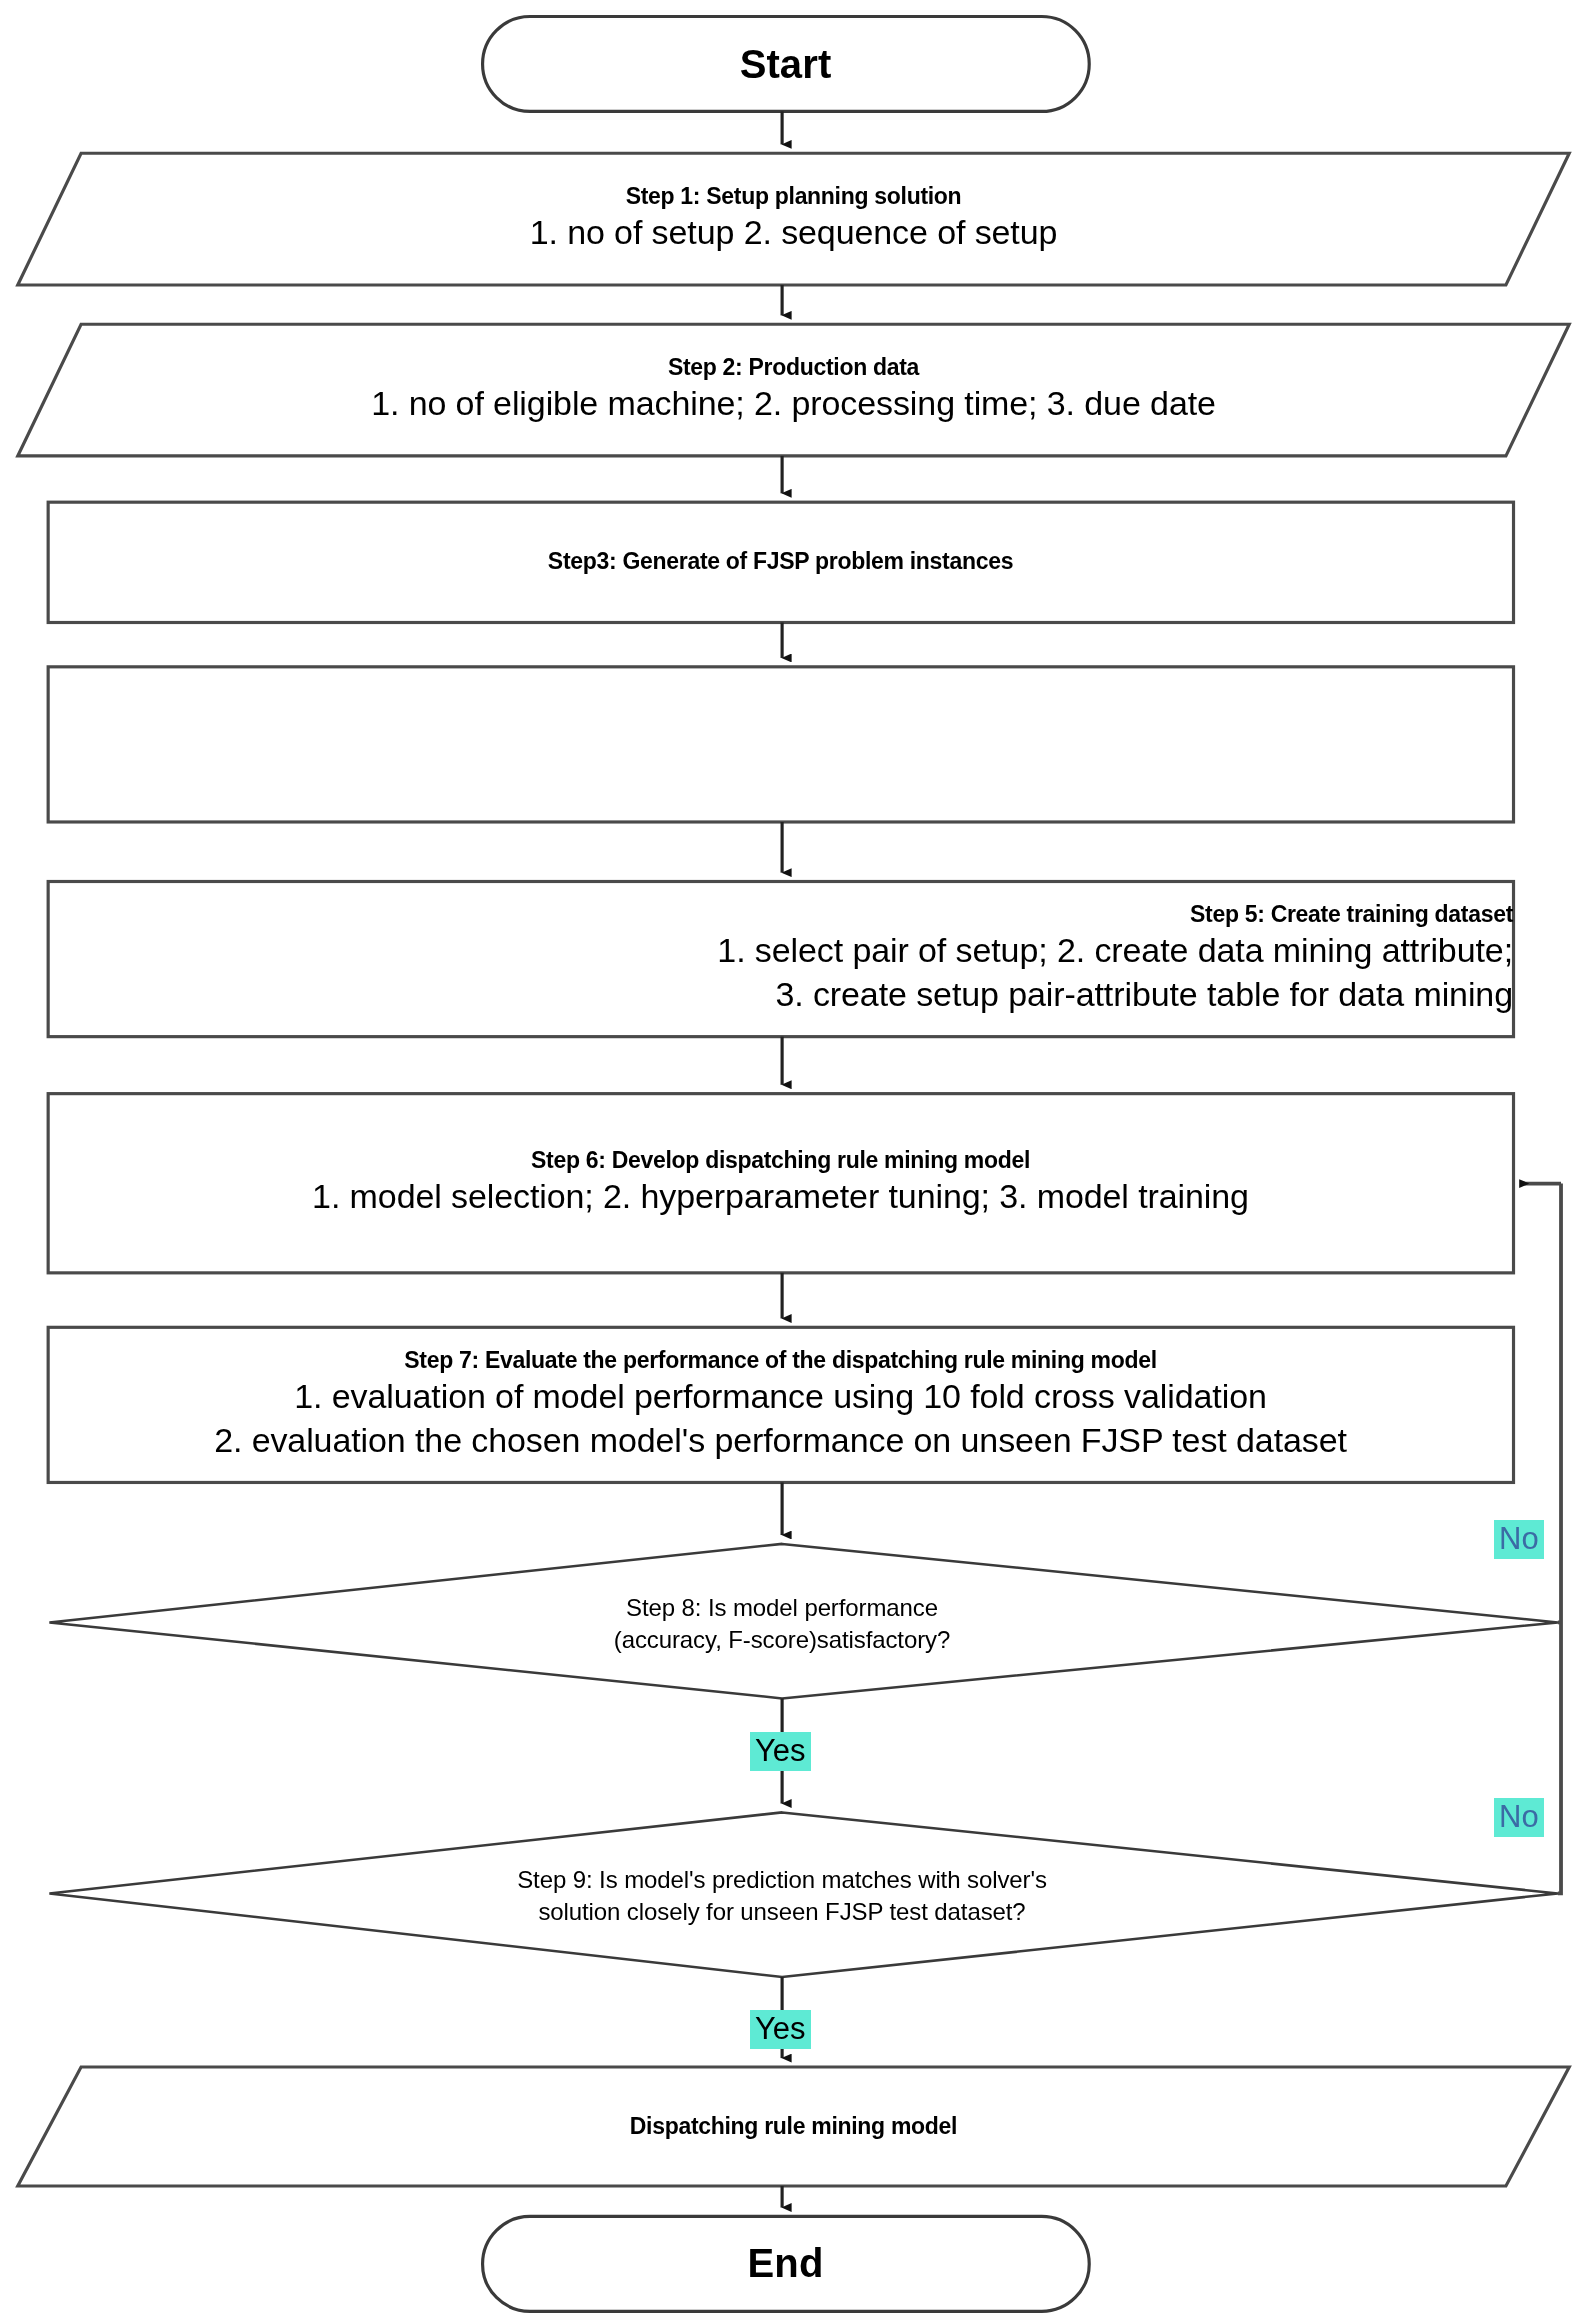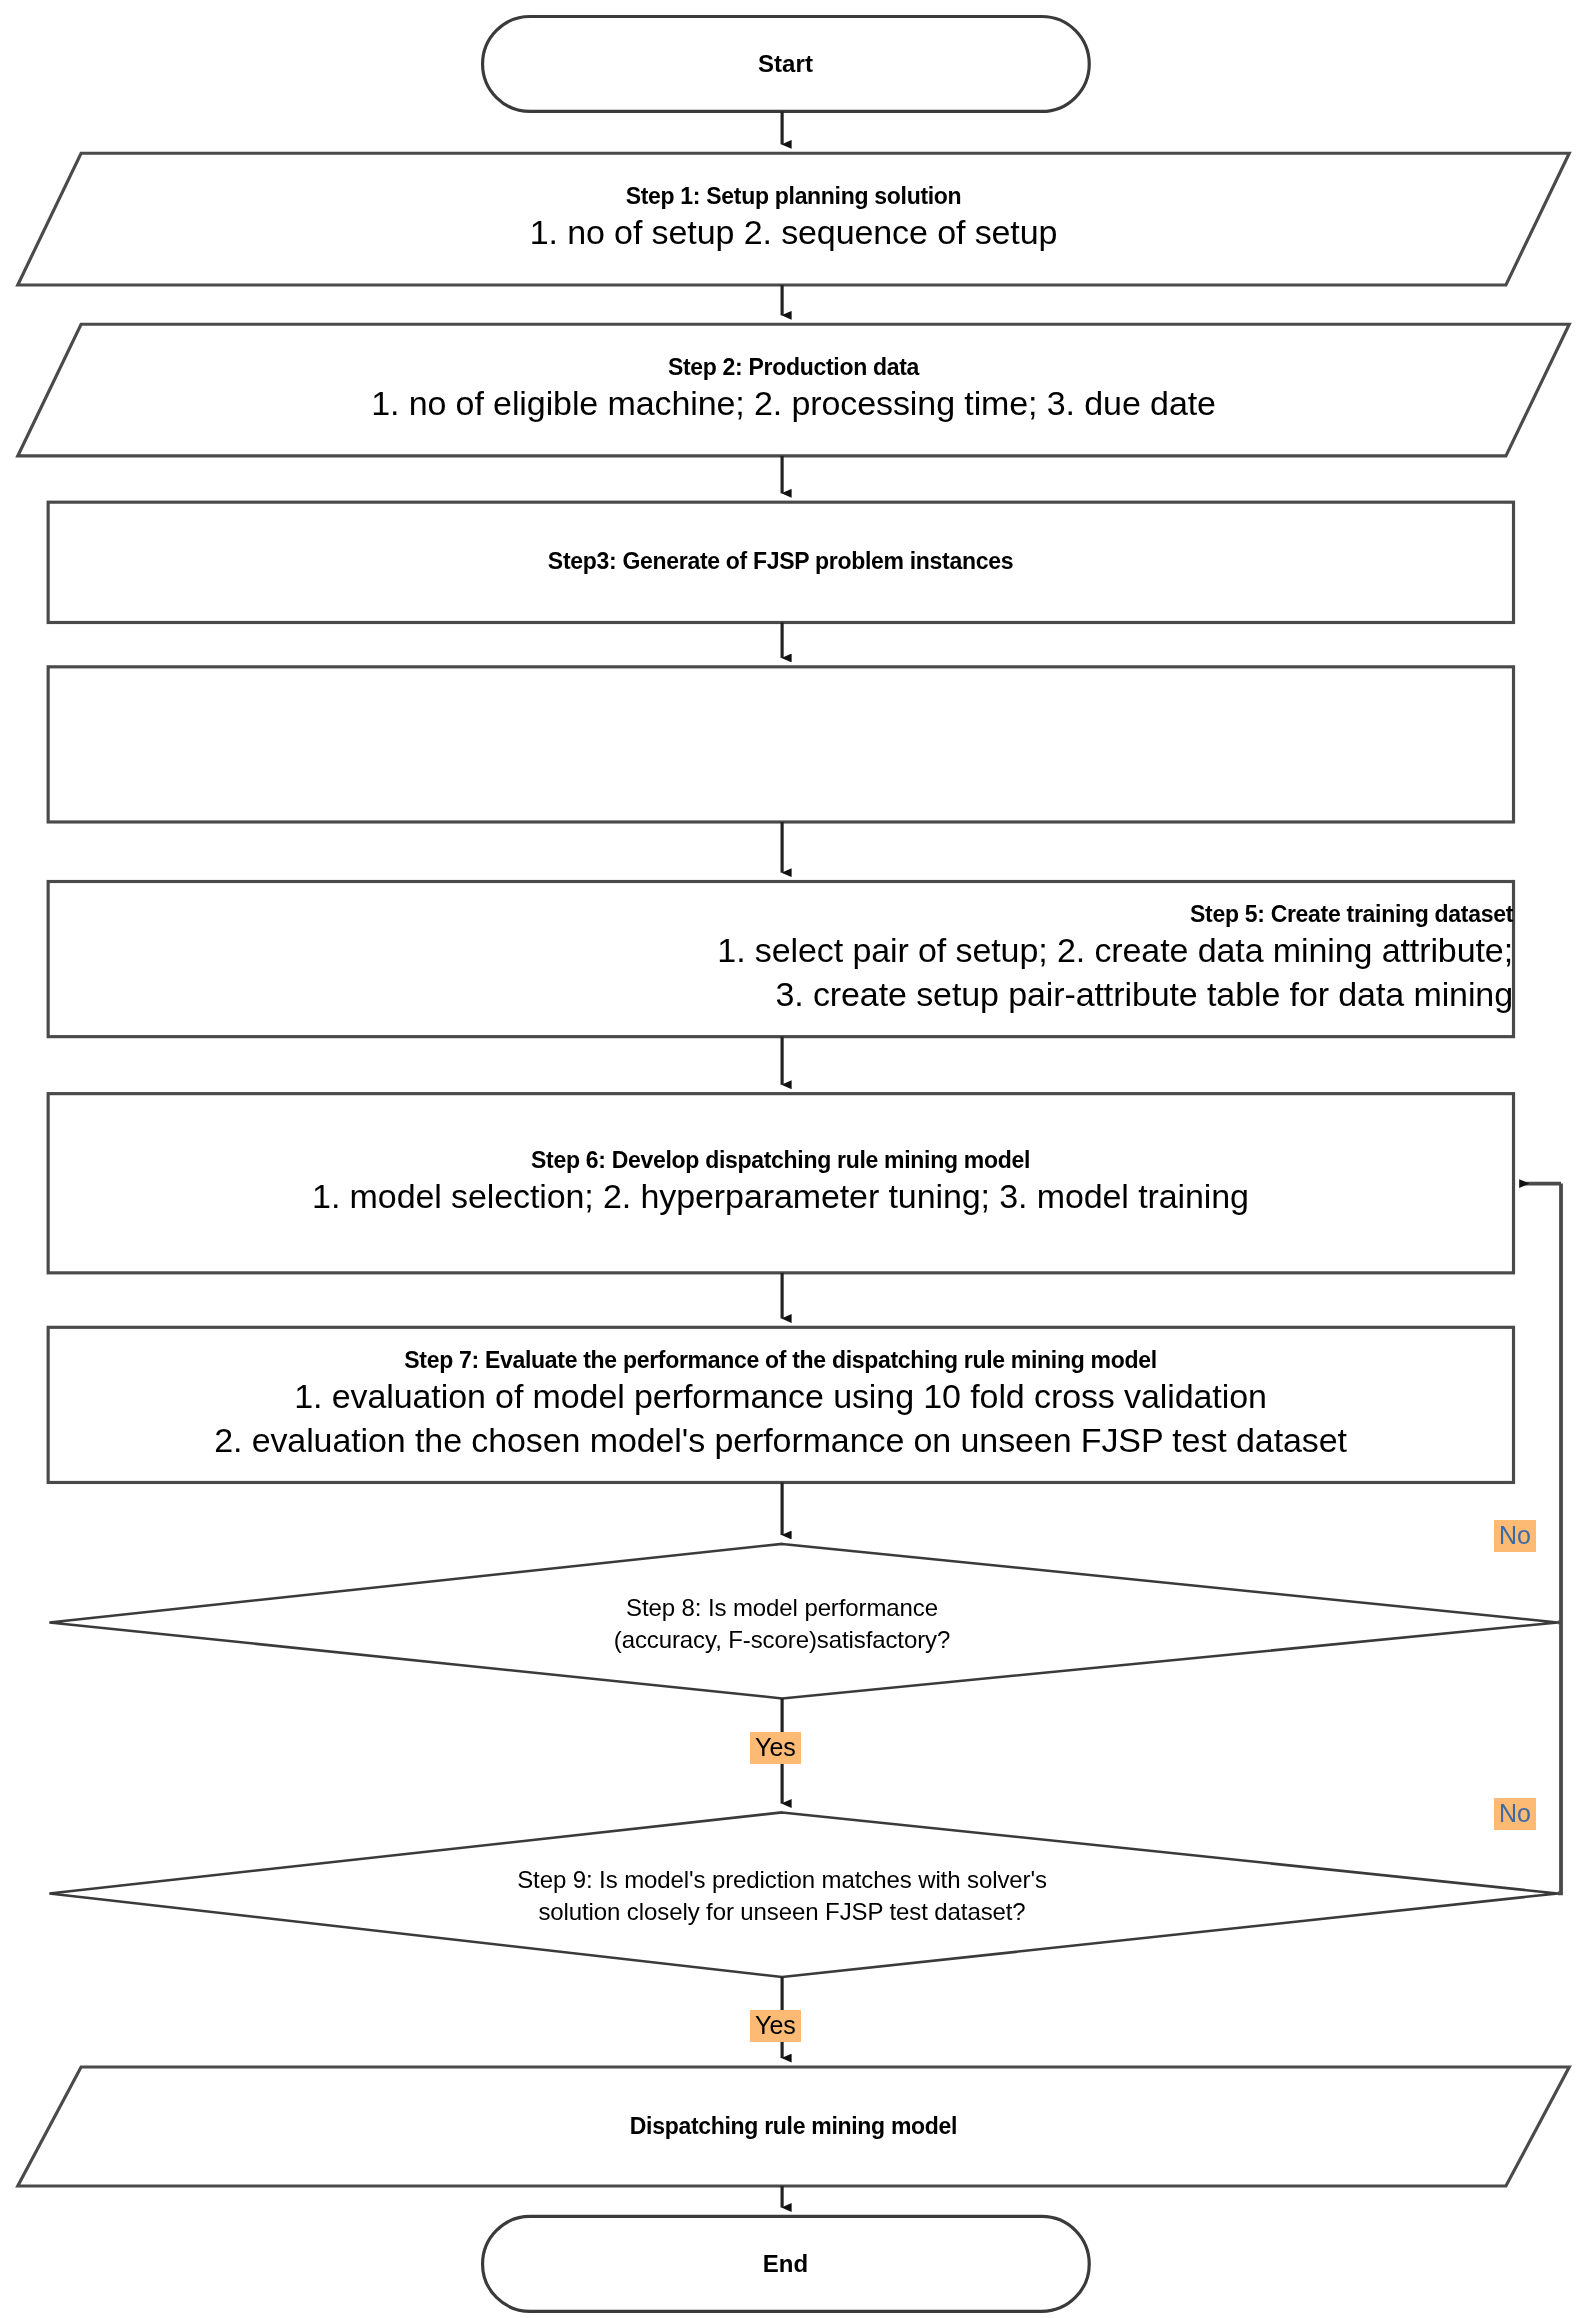--- a/index.html
+++ b/index.html
@@ -43,37 +43,37 @@
   }
   .sub-line {
     font-weight: normal;
     font-size: 34px;
     line-height: 1.30;
     letter-spacing: -0.1px;
     white-space: nowrap;
   }
   .term-line {
     font-weight: bold;
-    font-size: 24px;
+    font-size: 40px;
     letter-spacing: 0.1px;
     white-space: nowrap;
   }
   .decision-line {
     font-weight: normal;
     font-size: 24px;
     line-height: 1.34;
     letter-spacing: -0.1px;
     white-space: nowrap;
   }
   .edge-label {
     position: absolute;
-    font-size: 25px;
+    font-size: 31px;
     font-weight: normal;
     color: #000000;
-    background: #fdba74;
+    background: #5eead4;
     padding: 1.3px 5px;
     white-space: nowrap;
     text-align: center;
   }
   .edge-label.no-label {
     color: #3B6BA5;
   }
 </style>
 </head>
 <body>

